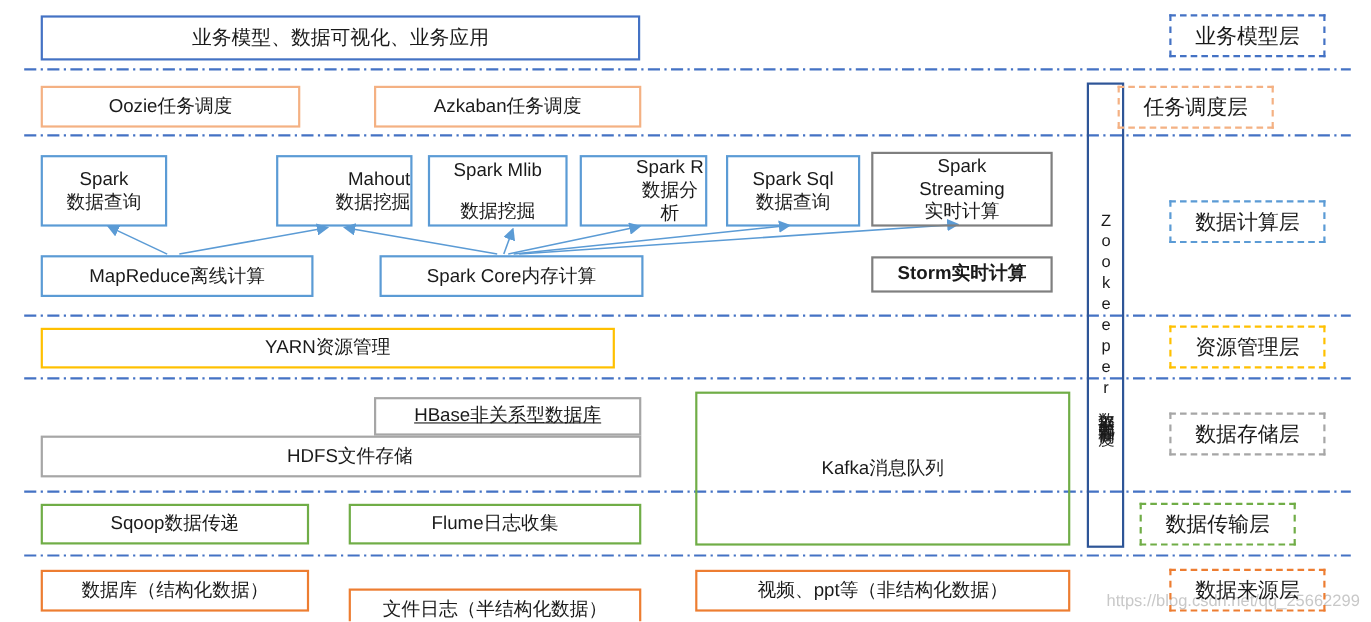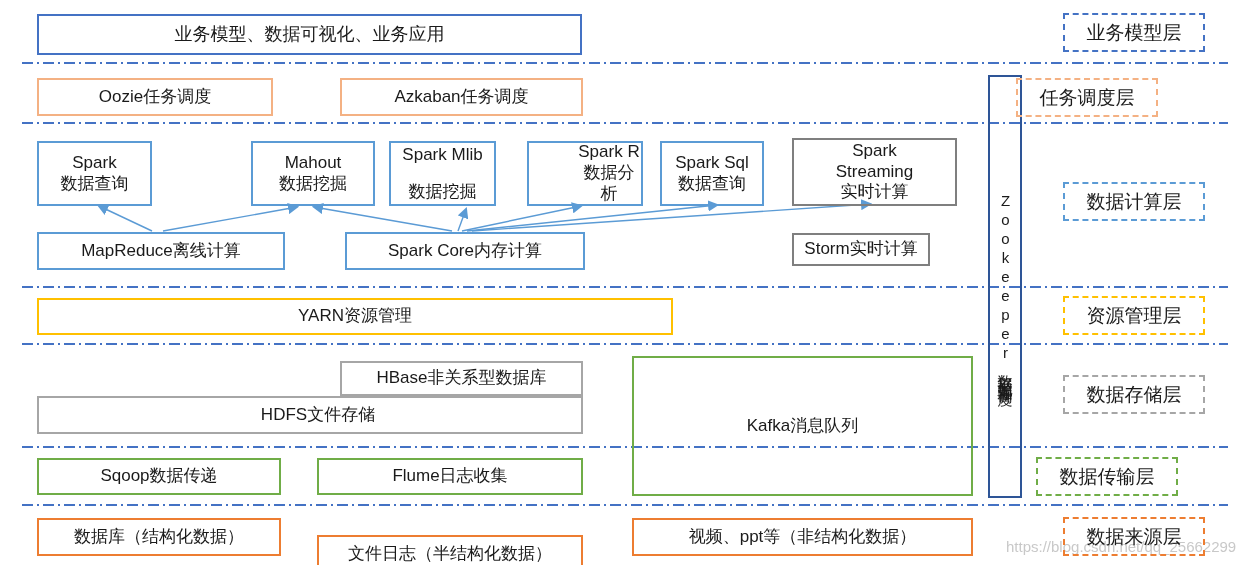--- a/index.html
+++ b/index.html
@@ -46,54 +46,54 @@
     <div class="box" style="left: 37px; top: 78px; width: 236px; height: 38px; border-color: rgb(244, 177, 131);">
       <div>Oozie任务调度</div>
     </div>
     <div class="box" style="left: 340px; top: 78px; width: 243px; height: 38px; border-color: rgb(244, 177, 131);">
       <div>Azkaban任务调度</div>
     </div>
     <div class="box" style="left: 37px; top: 141px; width: 115px; height: 65px; border-color: rgb(91, 155, 213);">
       <div>Spark</div>
       <div>数据查询</div>
     </div>
-    <div class="box" style="left: 251px; top: 141px; width: 124px; height: 65px; border-color: rgb(91, 155, 213);">
+    <div class="box" style="left: 251px; top: 141px; width: 124px; height: 65px; border-color: rgb(91, 155, 213); align-items: flex-end;">
       <div>Mahout</div>
       <div>数据挖掘</div>
     </div>
-    <div class="box" style="left: 389px; top: 141px; width: 107px; height: 65px; border-color: rgb(91, 155, 213); gap: 16px;">
+    <div class="box" style="left: 389px; top: 141px; width: 127px; height: 65px; border-color: rgb(91, 155, 213); gap: 16px;">
       <div>Spark Mlib</div>
       <div>数据挖掘</div>
     </div>
     <div class="box" style="left: 527px; top: 141px; width: 116px; height: 65px; border-color: rgb(91, 155, 213); padding-left: 48px;">
       <div>Spark R</div>
       <div>数据分析</div>
     </div>
-    <div class="box" style="left: 660px; top: 141px; width: 104px; height: 65px; border-color: rgb(91, 155, 213);">
+    <div class="box" style="left: 660px; top: 141px; width: 122px; height: 65px; border-color: rgb(91, 155, 213);">
       <div>Spark Sql</div>
       <div>数据查询</div>
     </div>
     <div class="box" style="left: 792px; top: 138px; width: 165px; height: 68px; border-color: rgb(127, 127, 127);">
       <div>Spark</div>
       <div>Streaming</div>
       <div>实时计算</div>
     </div>
     <div class="box" style="left: 37px; top: 232px; width: 248px; height: 38px; border-color: rgb(91, 155, 213);">
       <div>MapReduce离线计算</div>
     </div>
     <div class="box" style="left: 345px; top: 232px; width: 240px; height: 38px; border-color: rgb(91, 155, 213);">
       <div>Spark Core内存计算</div>
     </div>
-    <div class="box" style="left: 792px; top: 233px; width: 138px; height: 33px; border-color: rgb(127, 127, 127);">
+    <div class="box" style="left: 792px; top: 233px; width: 165px; height: 33px; border-color: rgb(127, 127, 127); font-weight: bold;">
       <div>Storm实时计算</div>
     </div>
-    <div class="box" style="left: 37px; top: 298px; width: 636px; height: 37px; border-color: rgb(255, 192, 0);">
+    <div class="box" style="left: 37px; top: 298px; width: 522px; height: 37px; border-color: rgb(255, 192, 0);">
       <div>YARN资源管理</div>
     </div>
-    <div class="box" style="left: 340px; top: 361px; width: 243px; height: 35px; border-color: rgb(166, 166, 166);">
+    <div class="box" style="left: 340px; top: 361px; width: 243px; height: 35px; border-color: rgb(166, 166, 166); text-decoration: underline;">
       <div>HBase非关系型数据库</div>
     </div>
     <div class="box" style="left: 37px; top: 396px; width: 546px; height: 38px; border-color: rgb(166, 166, 166); padding-left: 16px;">
       <div>HDFS文件存储</div>
     </div>
     <div class="box" style="left: 632px; top: 356px; width: 341px; height: 140px; border-color: rgb(112, 173, 71);">
       <div>Kafka消息队列</div>
     </div>
     <div class="box" style="left: 37px; top: 458px; width: 244px; height: 37px; border-color: rgb(112, 173, 71);">
       <div>Sqoop数据传递</div>

